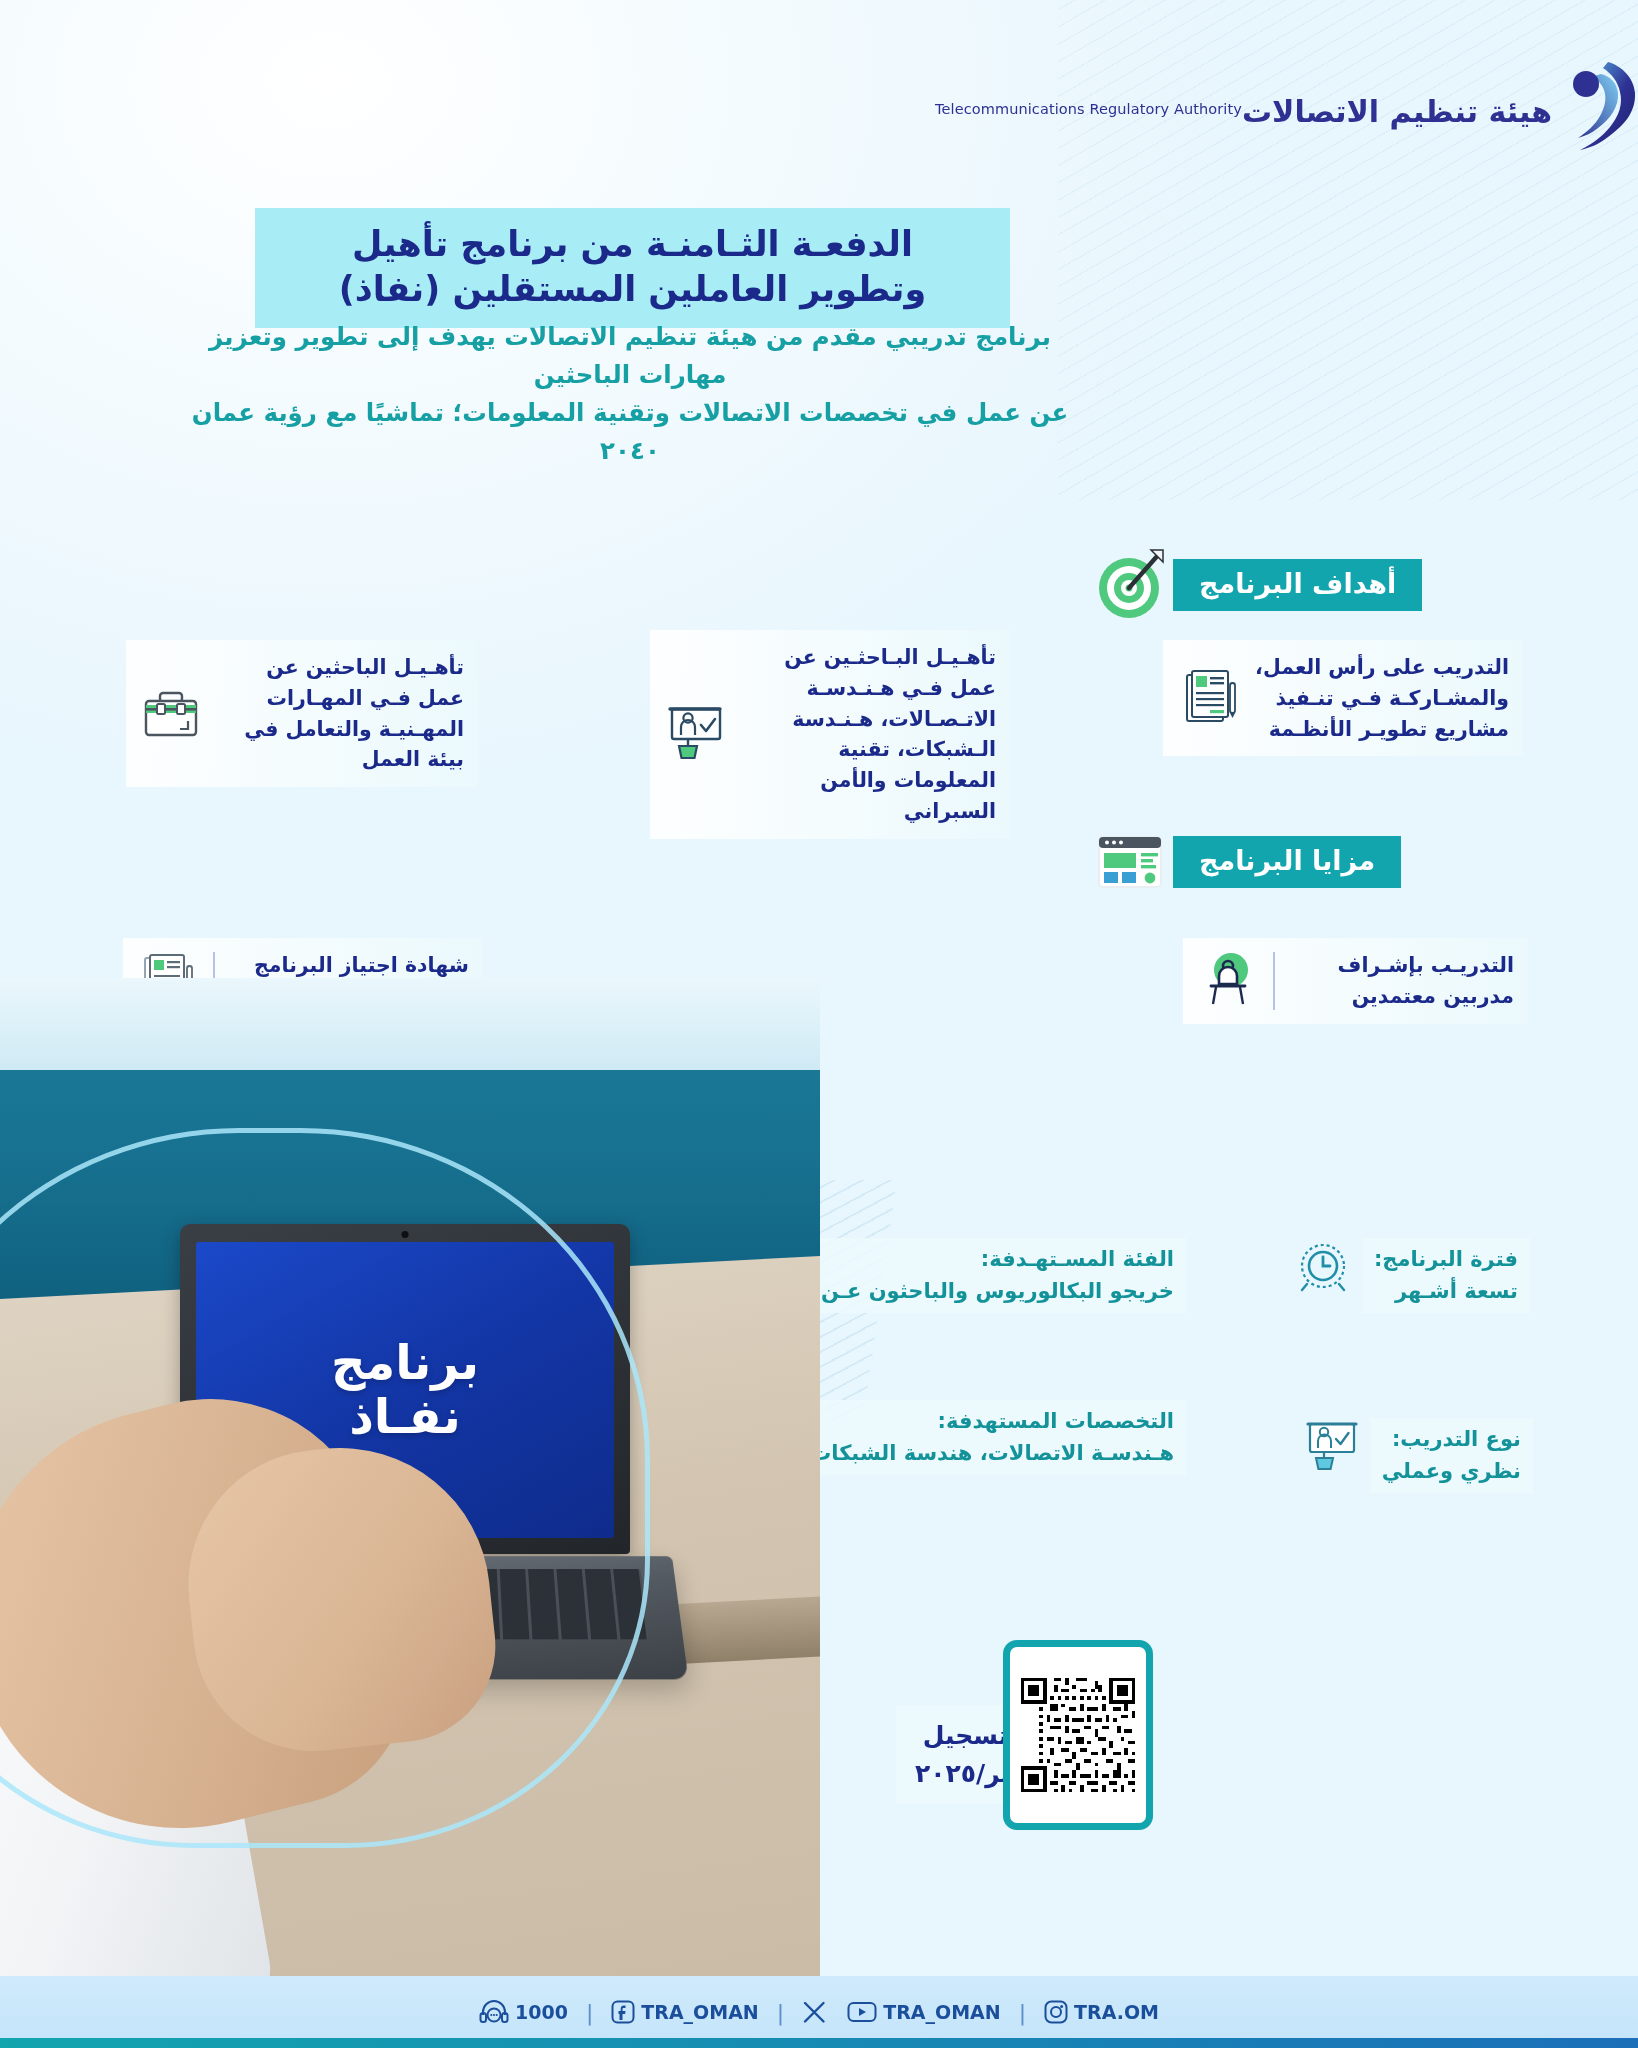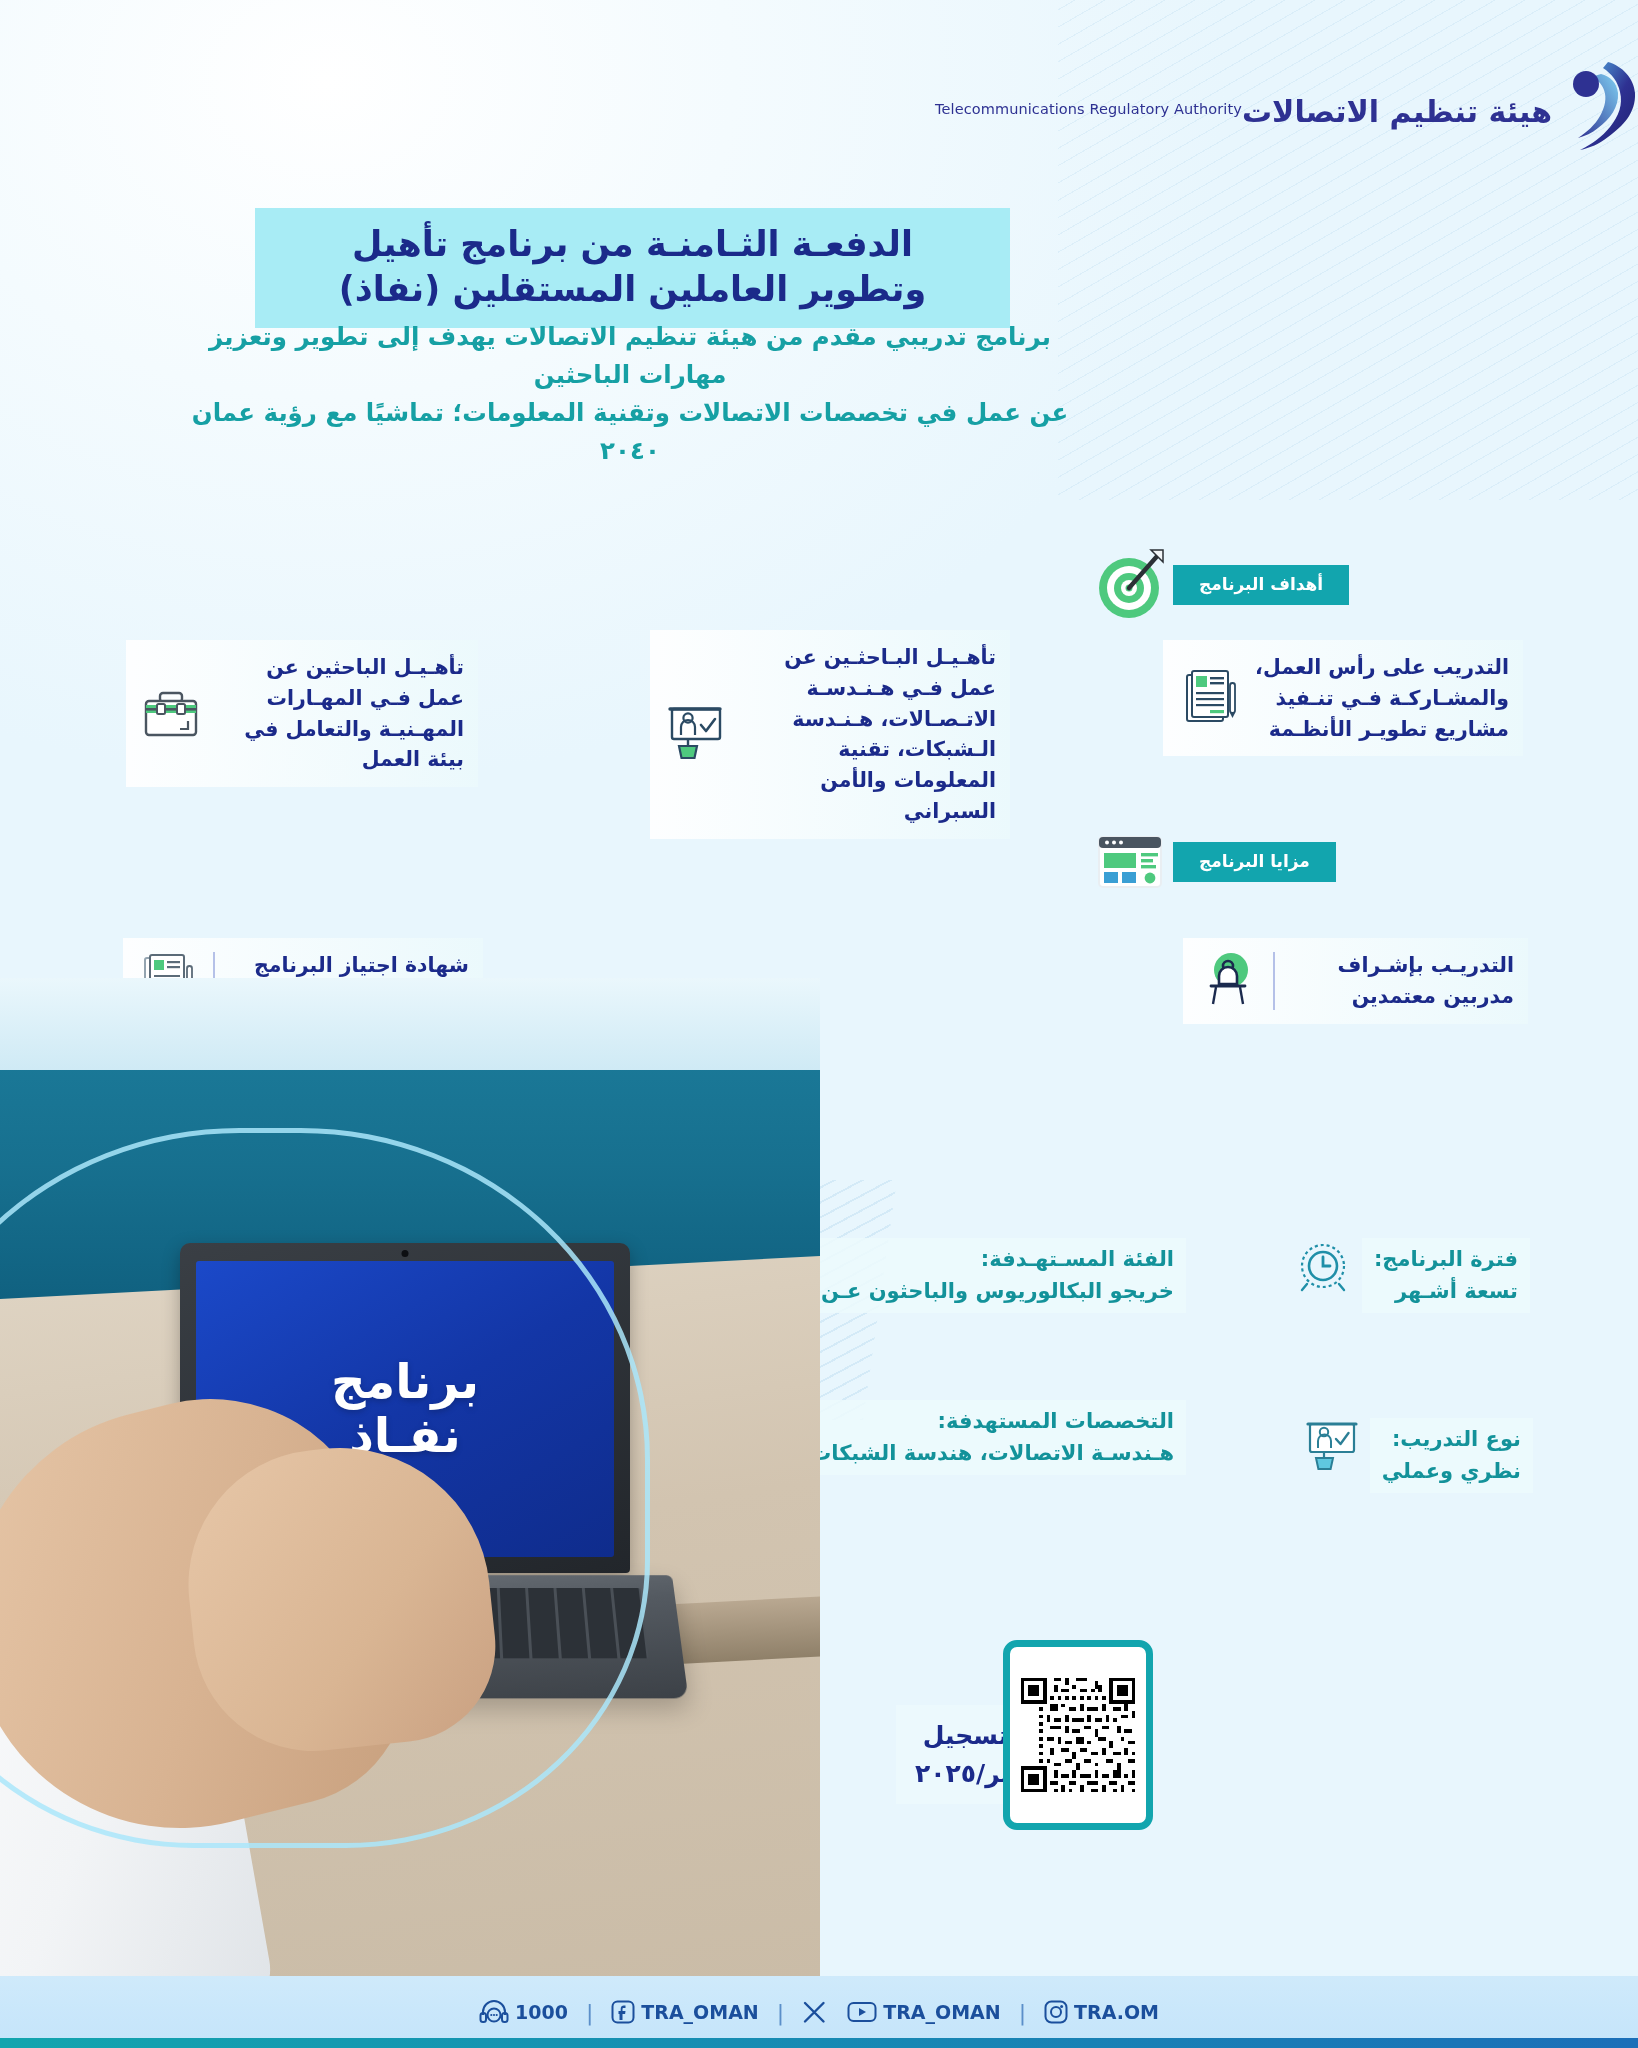--- a/index.html
+++ b/index.html
@@ -70,21 +70,21 @@
     font-size:24.5px; line-height:1.55;
   }
 
   
   .sec-head{
     position:absolute; display:flex; align-items:center; gap:0;
     direction:rtl;
   }
   .sec-pill{
     background:#12a5ae; color:#ffffff;
-    font-size:17px; font-weight:800;
+    font-size:27px; font-weight:800;
     padding:10px 26px 12px 26px;
     line-height:1.1;
   }
   .sec-icon{ width:74px; height:74px; margin-right:6px; display:block; }
 
   
   .card{
     position:absolute; display:flex; align-items:center; direction:rtl;
     background:linear-gradient(90deg, rgba(255,255,255,.92) 0%, rgba(236,250,252,.75) 100%);
     padding:12px 14px;
@@ -141,21 +141,21 @@
   }
   .wall{
     position:absolute; left:-60px; top:0; width:940px; height:340px;
     background:linear-gradient(180deg,#1d7f9e 0%,#17708f 55%,#0f5f7e 100%);
   }
   .wall-hi{
     position:absolute; left:-60px; top:0; width:940px; height:92px;
     background:linear-gradient(180deg,#eaf7fc 0%,#cfeaf5 100%);
   }
   .laptop{
-    position:absolute; left:120px; top:246px; width:560px; height:470px;margin-top:19px;
+    position:absolute; left:120px; top:246px; width:560px; height:470px;
   }
   .screen-shell{
     position:absolute; left:60px; top:0; width:450px; height:330px;
     background:linear-gradient(160deg,#3a3f45,#22262b);
     border-radius:10px 10px 4px 4px;
     box-shadow:0 6px 18px rgba(0,0,0,.28);
   }
   .screen{
     position:absolute; left:16px; top:18px; right:16px; bottom:16px;
     background:linear-gradient(150deg,#1b49c9 0%,#1336a6 50%,#0f2c8c 100%);

